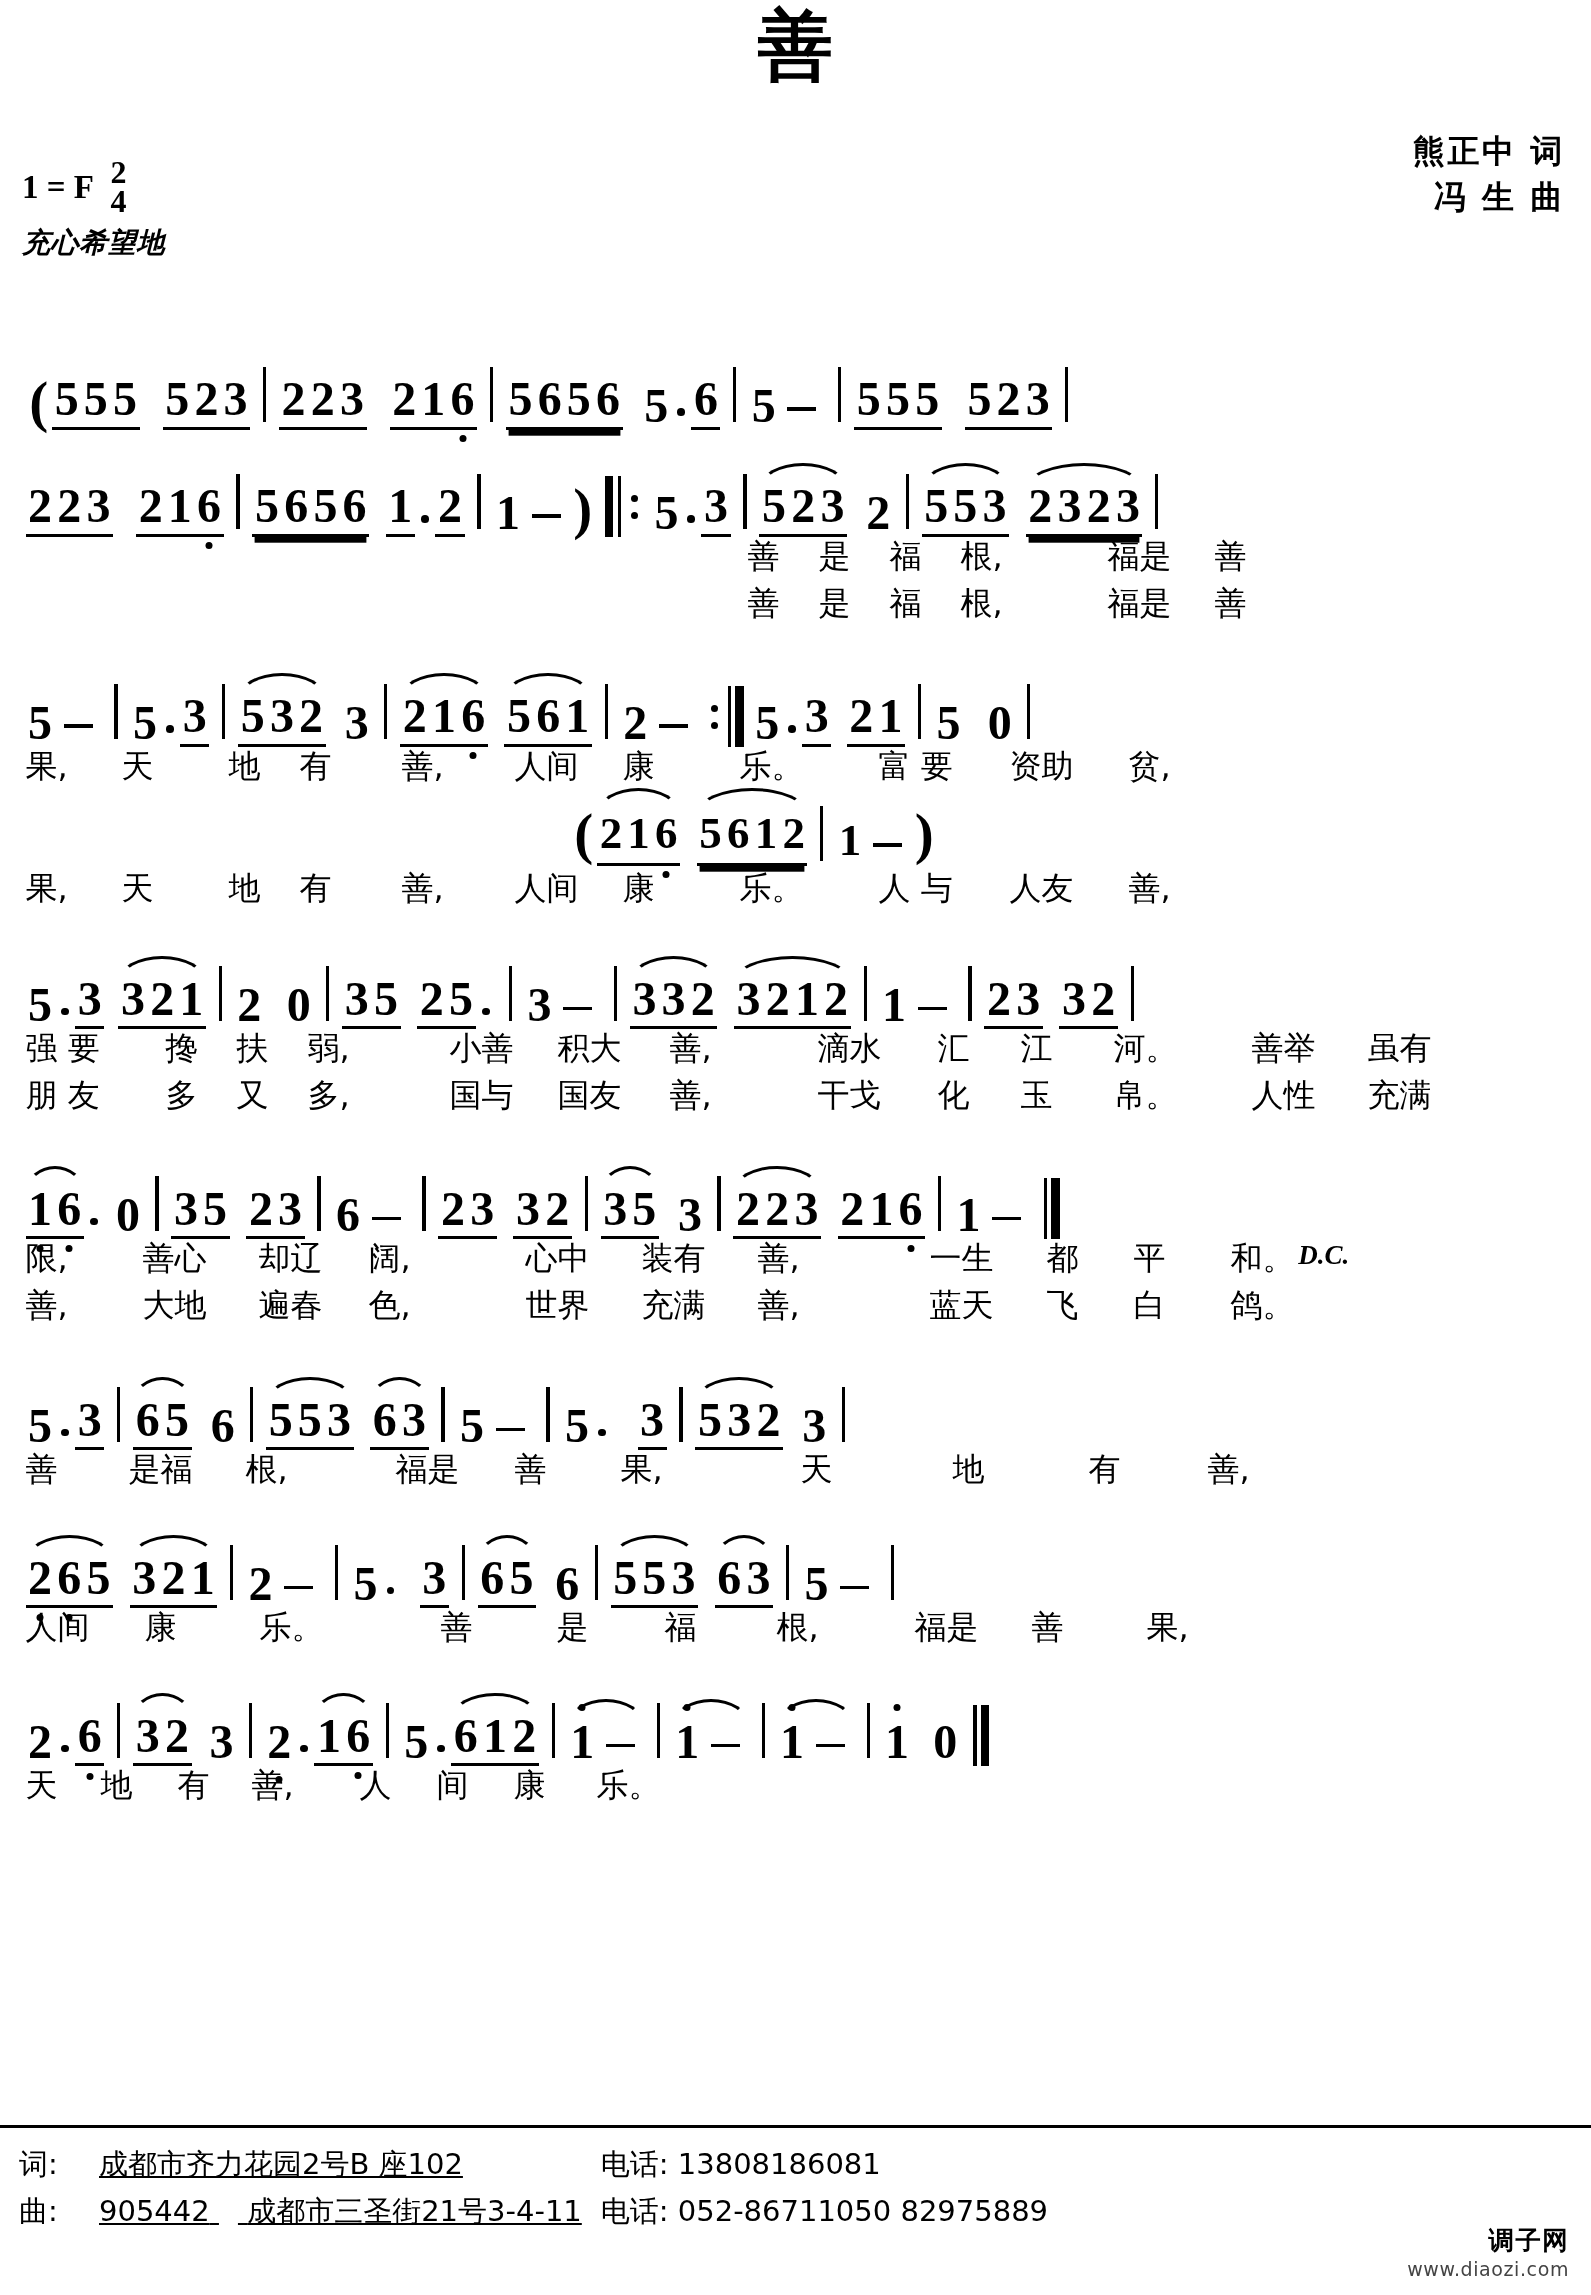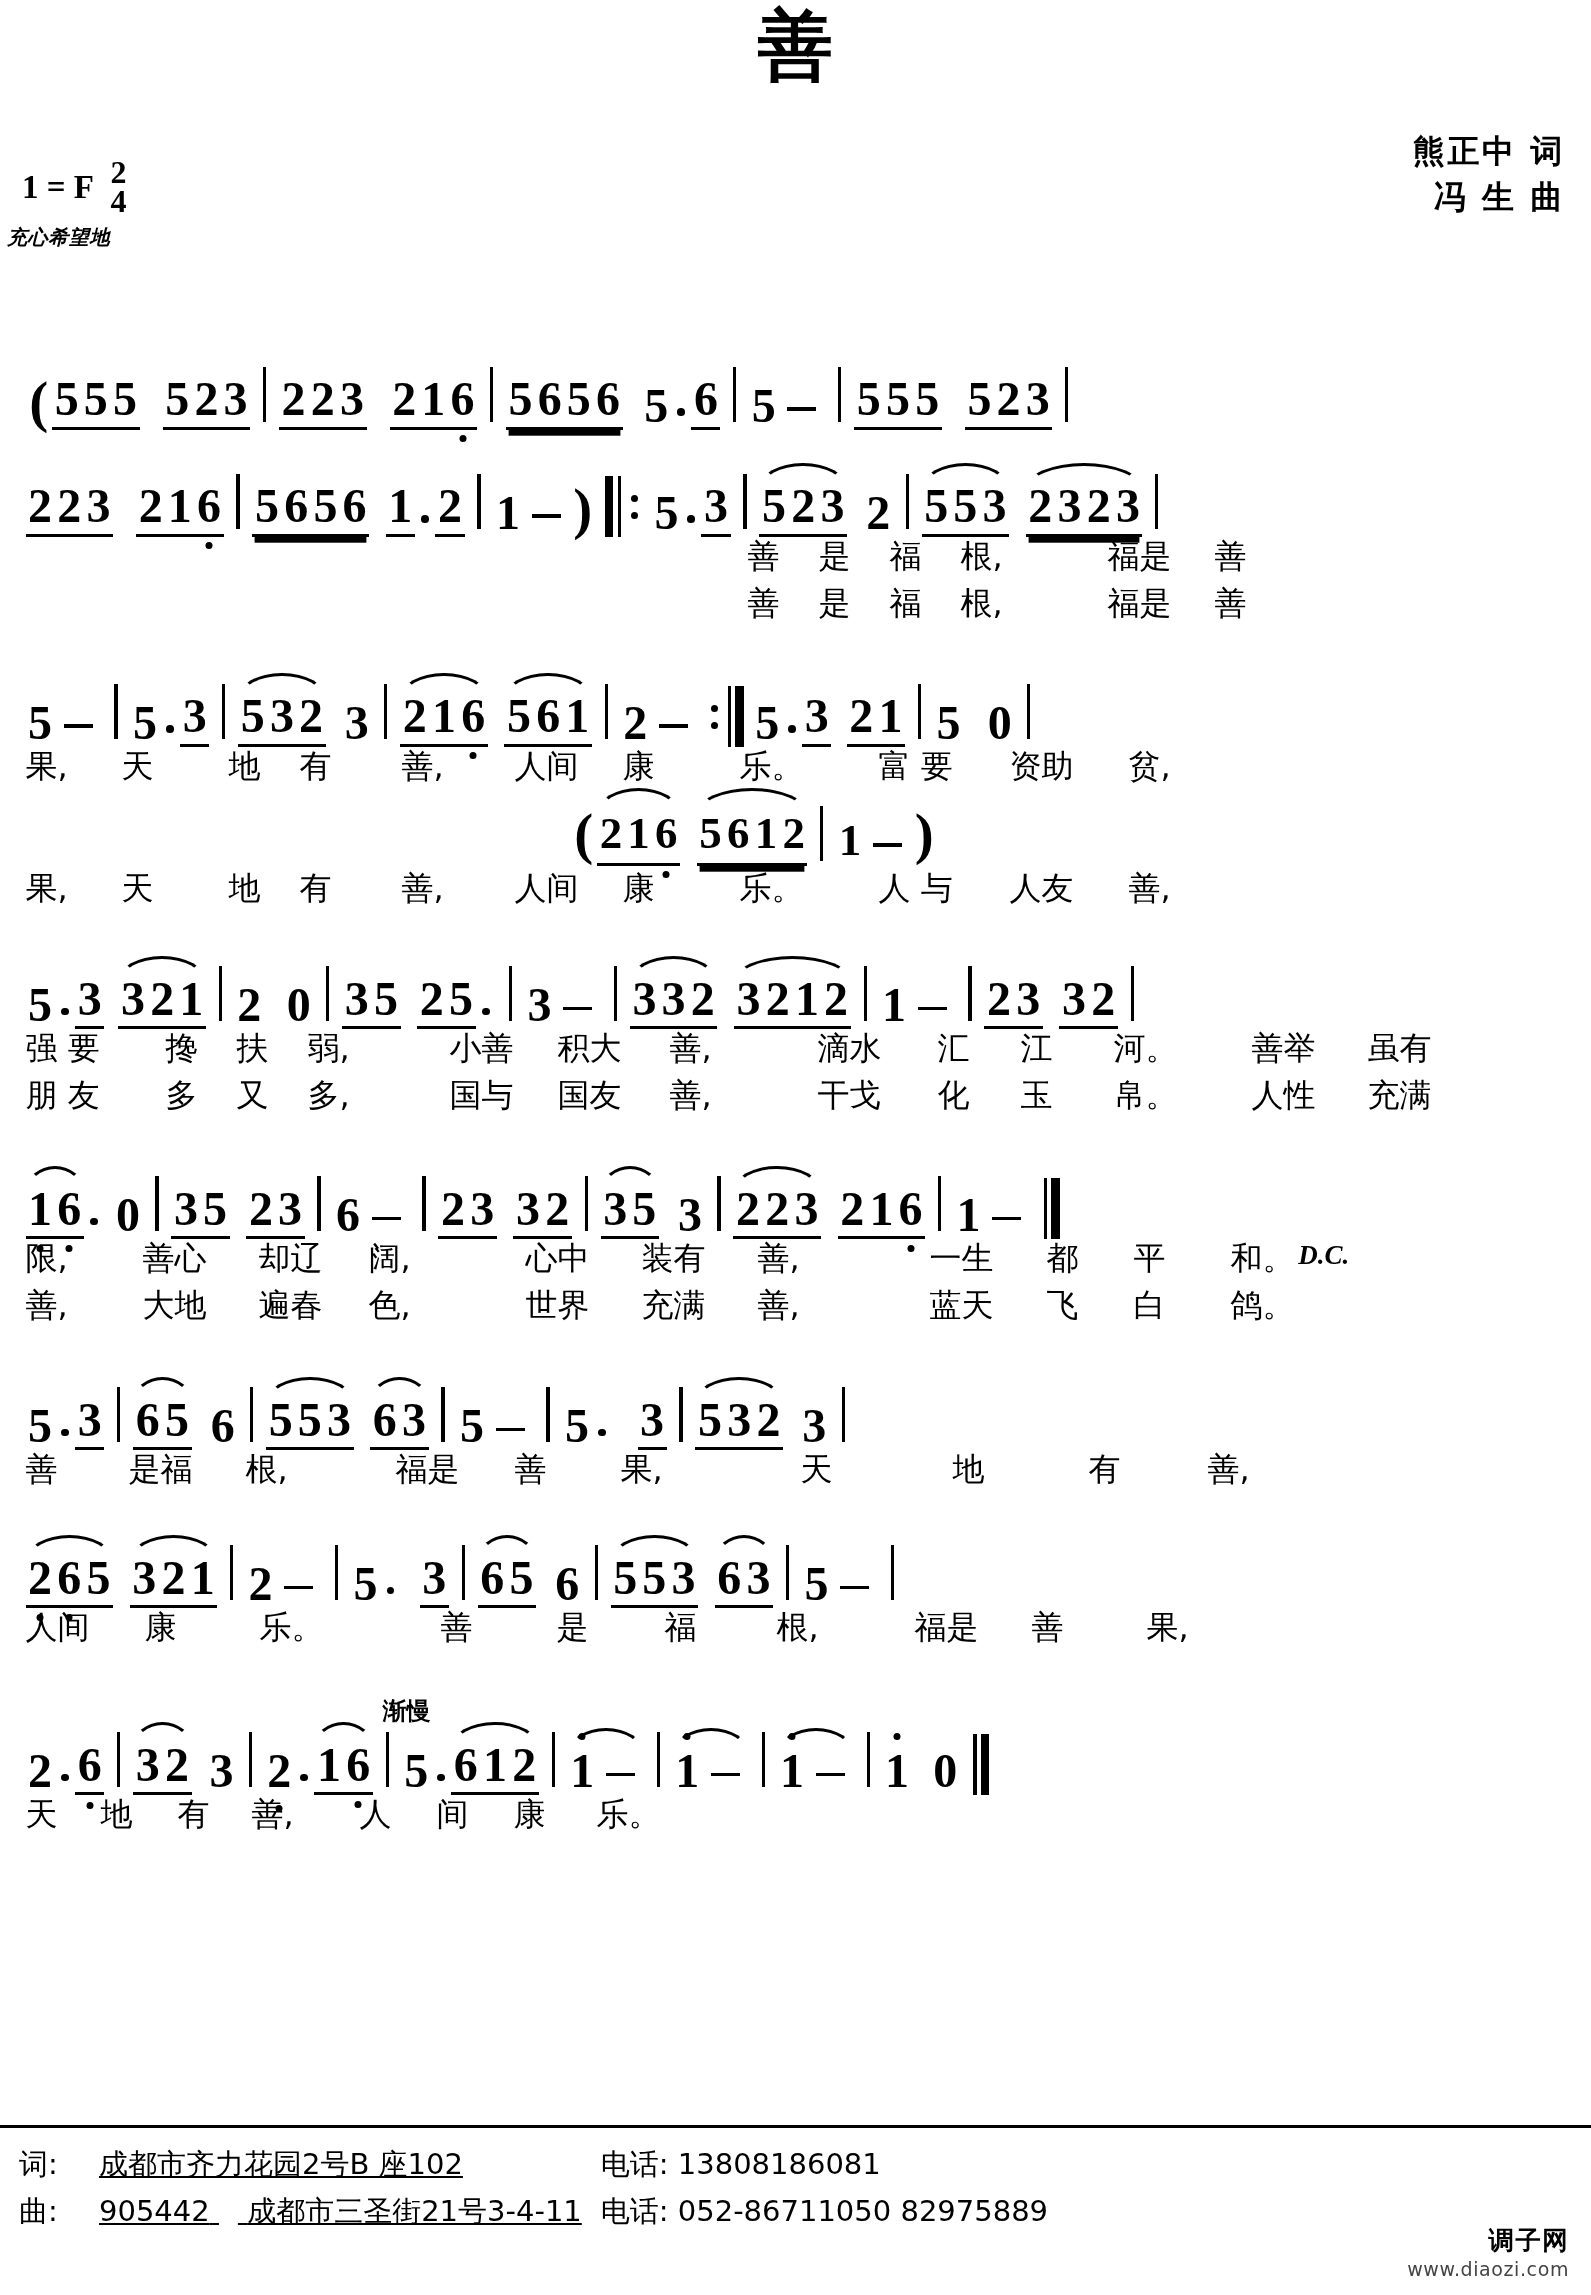--- a/index.html
+++ b/index.html
@@ -66,26 +66,26 @@
     flex-direction: column;
     align-items: center;
     line-height: 0.92;
     font-size: 32px;
     font-weight: bold;
   }
   .meter .num { display: block; }
   .meter .den { display: block; }
   .tempo-mark {
     position: absolute;
-    left: 7px;
+    left: 22px;
     top: 224px;
     font-family: "DejaVu Sans", sans-serif;
     font-weight: bold;
     font-style: italic;
-    font-size: 20px;
+    font-size: 28px;
     letter-spacing: 0.6px;
   }
 
   
   .system {
     position: relative;
     margin: 0 25.5px;
   }
   .noterow {
     display: flex;
@@ -883,23 +883,20 @@
       <span style="width:108px">是</span>
       <span style="width:112px">福</span>
       <span style="width:138px">根,</span>
       <span style="width:117px">福是</span>
       <span style="width:115px">善</span>
       <span>果,</span>
     </div>
   </div>
 
   <div class="system" style="margin-top:40px;">
-    <div style="position:relative;height:29px;">
-      <div class="tempo-inline" style="left:357px; top:0;">渐慢</div>
-    </div>
     <div class="noterow">
       <span class="grp">
           <span class="n">2</span>
           <span class="adot"></span>
           <span class="n u1 dot-below">6</span>
         </span>
       <span class="bar"></span>
       <span class="grp u1">
           <span class="slur"></span>
           <span class="n">3</span>

